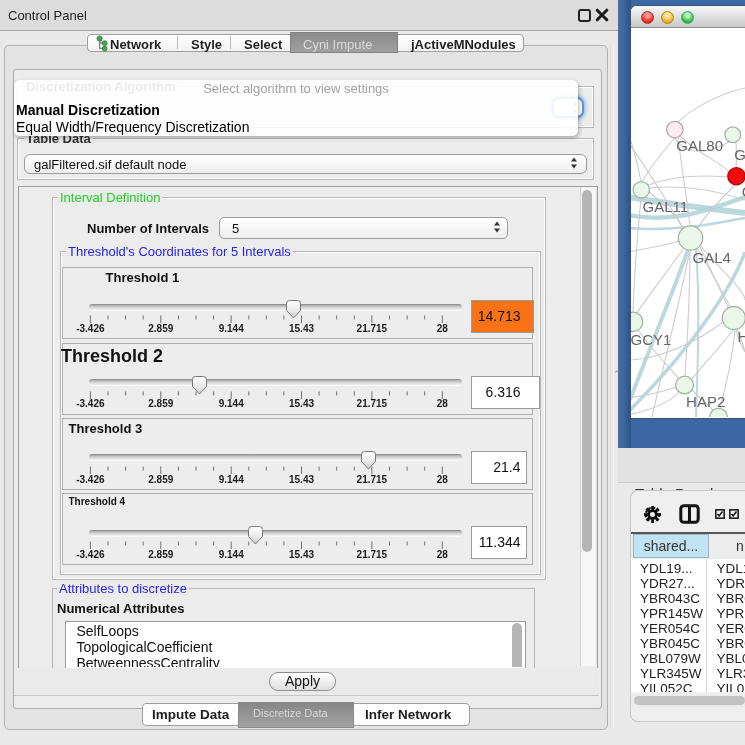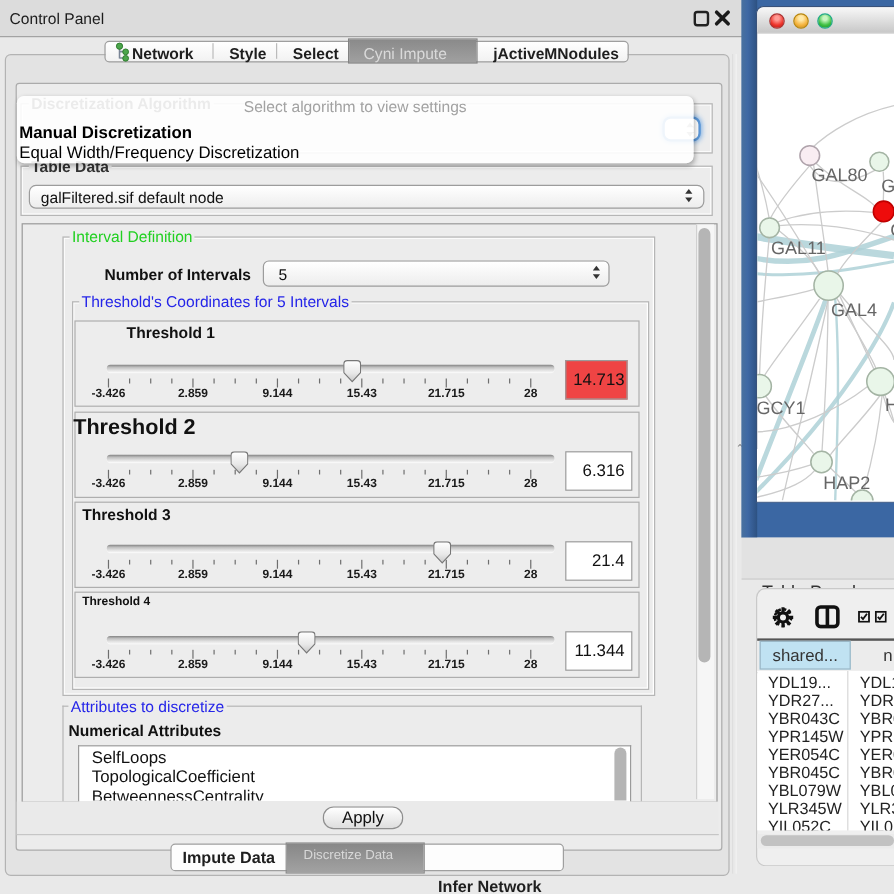--- a/index.html
+++ b/index.html
@@ -113,21 +113,21 @@
   <svg class="abs" style="left:286.0px;top:300.4px;" width="15" height="19" viewBox="0 0 15 19">
       <defs>
         <linearGradient id="th1" x1="0" y1="0" x2="0" y2="1">
           <stop offset="0" stop-color="#ffffff"></stop>
           <stop offset="0.6" stop-color="#e8e8e8"></stop>
           <stop offset="1" stop-color="#c8c8c8"></stop>
         </linearGradient>
       </defs>
       <path d="M3.5 0.5 L11.5 0.5 Q14.5 0.5 14.5 3.5 L14.5 10.5 L7.5 18 L0.5 10.5 L0.5 3.5 Q0.5 0.5 3.5 0.5 Z" fill="url(#th1)" stroke="#777" stroke-width="1"></path>
     </svg>
-  <div class="abs" style="left:470.5px;top:300px;width:49px;height:31px;background:#ef4444;border:1px solid #9a9a9a;font-size:14px;color:#111;text-align:right;line-height:31px;padding-right:1px;">14.713</div>
+  <div class="abs" style="left:470.5px;top:300px;width:49px;height:31px;background:#f97316;border:1px solid #9a9a9a;font-size:14px;color:#111;text-align:right;line-height:31px;padding-right:12px;">14.713</div>
   <div class="abs" style="left:62px;top:343px;width:469px;height:70px;border:1px solid #aeaeae;background:#ededed;"></div>
   <div class="abs" style="left:61px;top:346px;font-size:18px;font-weight:bold;color:#111;">Threshold 2</div>
   <div class="abs" style="left:89px;top:379.1px;width:373px;height:6px;border-radius:3px;background:linear-gradient(#838383,#c0c0c0 35%,#e2e2e2 75%,#f2f2f2);box-shadow:0 1px 0 #f8f8f8;"></div>
   <svg class="abs" style="left:62px;top:390.6px;" width="400" height="9" viewBox="0 0 400 9">
       <line x1="28.4" y1="0.5" x2="28.4" y2="8.0" stroke="#6e6e6e" stroke-width="1"></line>
       <line x1="46.0" y1="0.5" x2="46.0" y2="4.5" stroke="#6e6e6e" stroke-width="1"></line>
       <line x1="63.6" y1="0.5" x2="63.6" y2="4.5" stroke="#6e6e6e" stroke-width="1"></line>
       <line x1="81.2" y1="0.5" x2="81.2" y2="4.5" stroke="#6e6e6e" stroke-width="1"></line>
       <line x1="98.8" y1="0.5" x2="98.8" y2="8.0" stroke="#6e6e6e" stroke-width="1"></line>
       <line x1="116.4" y1="0.5" x2="116.4" y2="4.5" stroke="#6e6e6e" stroke-width="1"></line>
@@ -156,21 +156,21 @@
   <svg class="abs" style="left:192.0px;top:375.6px;" width="15" height="19" viewBox="0 0 15 19">
       <defs>
         <linearGradient id="th2" x1="0" y1="0" x2="0" y2="1">
           <stop offset="0" stop-color="#ffffff"></stop>
           <stop offset="0.6" stop-color="#e8e8e8"></stop>
           <stop offset="1" stop-color="#c8c8c8"></stop>
         </linearGradient>
       </defs>
       <path d="M3.5 0.5 L11.5 0.5 Q14.5 0.5 14.5 3.5 L14.5 10.5 L7.5 18 L0.5 10.5 L0.5 3.5 Q0.5 0.5 3.5 0.5 Z" fill="url(#th2)" stroke="#777" stroke-width="1"></path>
     </svg>
-  <div class="abs" style="left:470.5px;top:376px;width:49px;height:31px;background:#fff;border:1px solid #9a9a9a;font-size:14px;color:#111;text-align:right;line-height:31px;padding-right:5px;">6.316</div>
+  <div class="abs" style="left:470.5px;top:376px;width:49px;height:31px;background:#fff;border:1px solid #9a9a9a;font-size:14px;color:#111;text-align:right;line-height:31px;padding-right:18px;">6.316</div>
   <div class="abs" style="left:62px;top:418px;width:469px;height:70px;border:1px solid #aeaeae;background:#ededed;"></div>
   <div class="abs" style="left:68.5px;top:421px;font-size:13px;font-weight:bold;color:#111;">Threshold 3</div>
   <div class="abs" style="left:89px;top:454.4px;width:373px;height:6px;border-radius:3px;background:linear-gradient(#838383,#c0c0c0 35%,#e2e2e2 75%,#f2f2f2);box-shadow:0 1px 0 #f8f8f8;"></div>
   <svg class="abs" style="left:62px;top:465.9px;" width="400" height="9" viewBox="0 0 400 9">
       <line x1="28.4" y1="0.5" x2="28.4" y2="8.0" stroke="#6e6e6e" stroke-width="1"></line>
       <line x1="46.0" y1="0.5" x2="46.0" y2="4.5" stroke="#6e6e6e" stroke-width="1"></line>
       <line x1="63.6" y1="0.5" x2="63.6" y2="4.5" stroke="#6e6e6e" stroke-width="1"></line>
       <line x1="81.2" y1="0.5" x2="81.2" y2="4.5" stroke="#6e6e6e" stroke-width="1"></line>
       <line x1="98.8" y1="0.5" x2="98.8" y2="8.0" stroke="#6e6e6e" stroke-width="1"></line>
       <line x1="116.4" y1="0.5" x2="116.4" y2="4.5" stroke="#6e6e6e" stroke-width="1"></line>
@@ -261,21 +261,21 @@
   <div class="abs" style="left:76.5px;top:654.5px;font-size:14px;color:#111;height:12.5px;overflow:hidden;">BetweennessCentrality</div>
   <div class="abs" style="left:512px;top:623px;width:10px;height:44px;background:#b5b5b5;border-radius:5px 5px 0 0;"></div>
 
   <div class="abs" style="left:14px;top:668px;width:585px;height:27px;background:#eaeaea;border-bottom:1px solid #c6c6c6;"></div>
   <div class="abs" style="left:269px;top:672px;width:65px;height:17px;background:linear-gradient(#ffffff,#dedede);border:1px solid #8e8e8e;border-radius:9px;text-align:center;font-size:14px;color:#111;line-height:17px;">Apply</div>
 
   <div class="abs" style="left:142px;top:703px;width:326px;height:21px;background:#fdfdfd;border:1px solid #9f9f9f;border-radius:4px;"></div>
   <div class="abs" style="left:238px;top:702px;width:114px;height:24px;background:linear-gradient(#878787,#a2a2a2);border:1px solid #8a8a8a;"></div>
   <div class="abs" style="left:152px;top:707px;font-size:13.5px;font-weight:bold;color:#1e1e1e;">Impute Data</div>
   <div class="abs" style="left:253px;top:707px;font-size:11px;color:#d8d8d8;">Discretize Data</div>
-  <div class="abs" style="left:365px;top:707px;font-size:13.5px;font-weight:bold;color:#1e1e1e;margin-top:24px;">Infer Network</div>
+  <div class="abs" style="left:365px;top:707px;font-size:13.5px;font-weight:bold;color:#1e1e1e;">Infer Network</div>
 
   <div class="abs" style="left:14px;top:80px;width:564px;height:56px;background:rgba(255,255,255,0.90);border-radius:6px;box-shadow:1px 2px 4px rgba(0,0,0,0.3);"></div>
   <div class="abs" style="left:14px;top:81px;width:564px;text-align:center;font-size:13px;color:#a2a2a2;">Select algorithm to view settings</div>
   <div class="abs" style="left:16px;top:102px;font-size:14px;font-weight:bold;color:#000;">Manual Discretization</div>
   <div class="abs" style="left:16px;top:119px;font-size:14px;color:#000;">Equal Width/Frequency Discretization</div>
 
   <div class="abs" style="left:610px;top:45px;width:1px;height:683px;background:#dedede;"></div>
   <div class="abs" style="left:613px;top:45px;width:1px;height:683px;background:#f2f2f2;"></div>
   <div class="abs" style="left:613px;top:369px;font-size:9px;color:#8a8a8a;">⌃</div>
 

